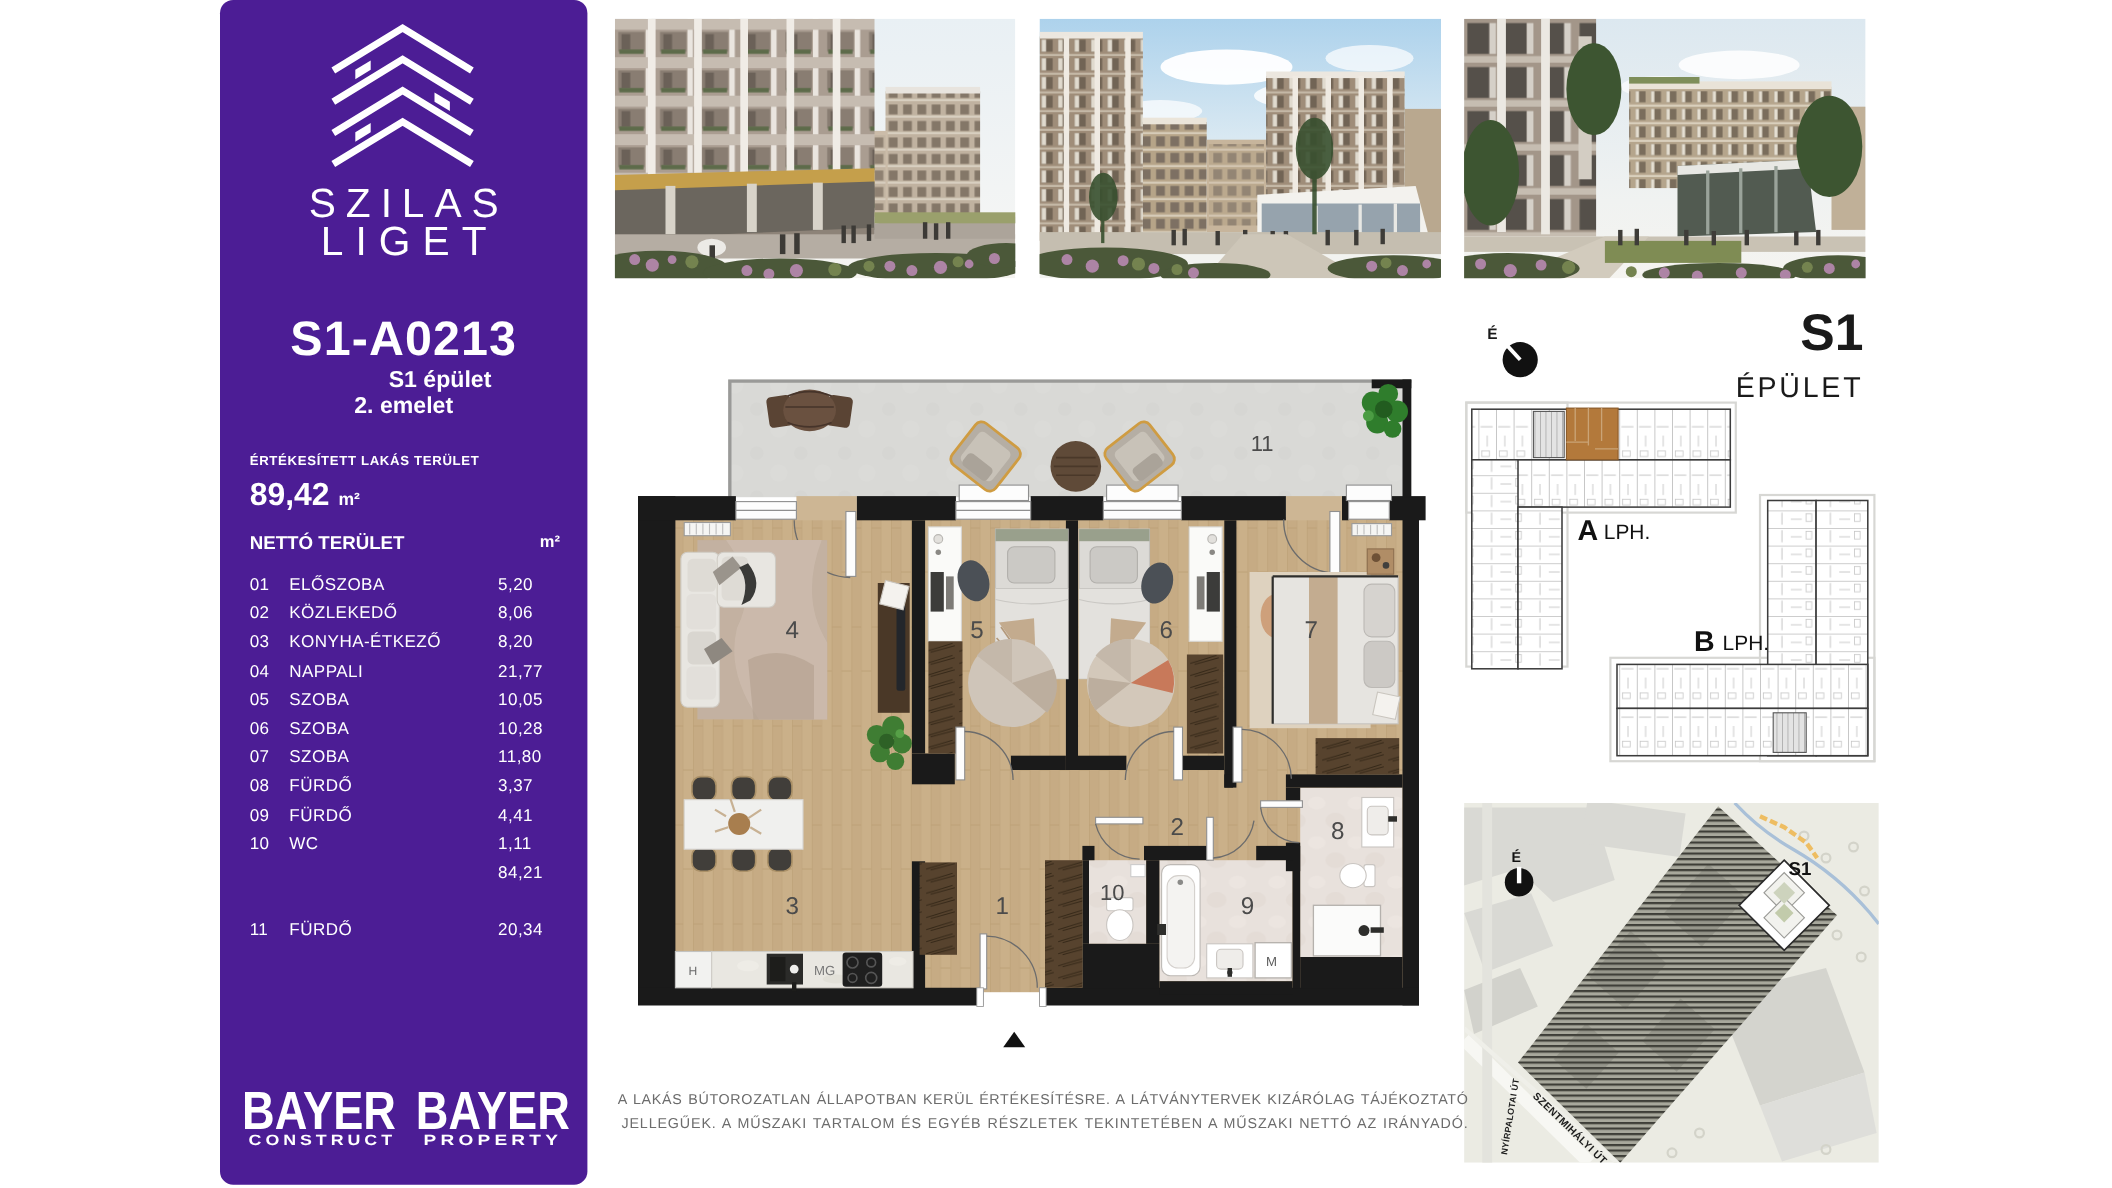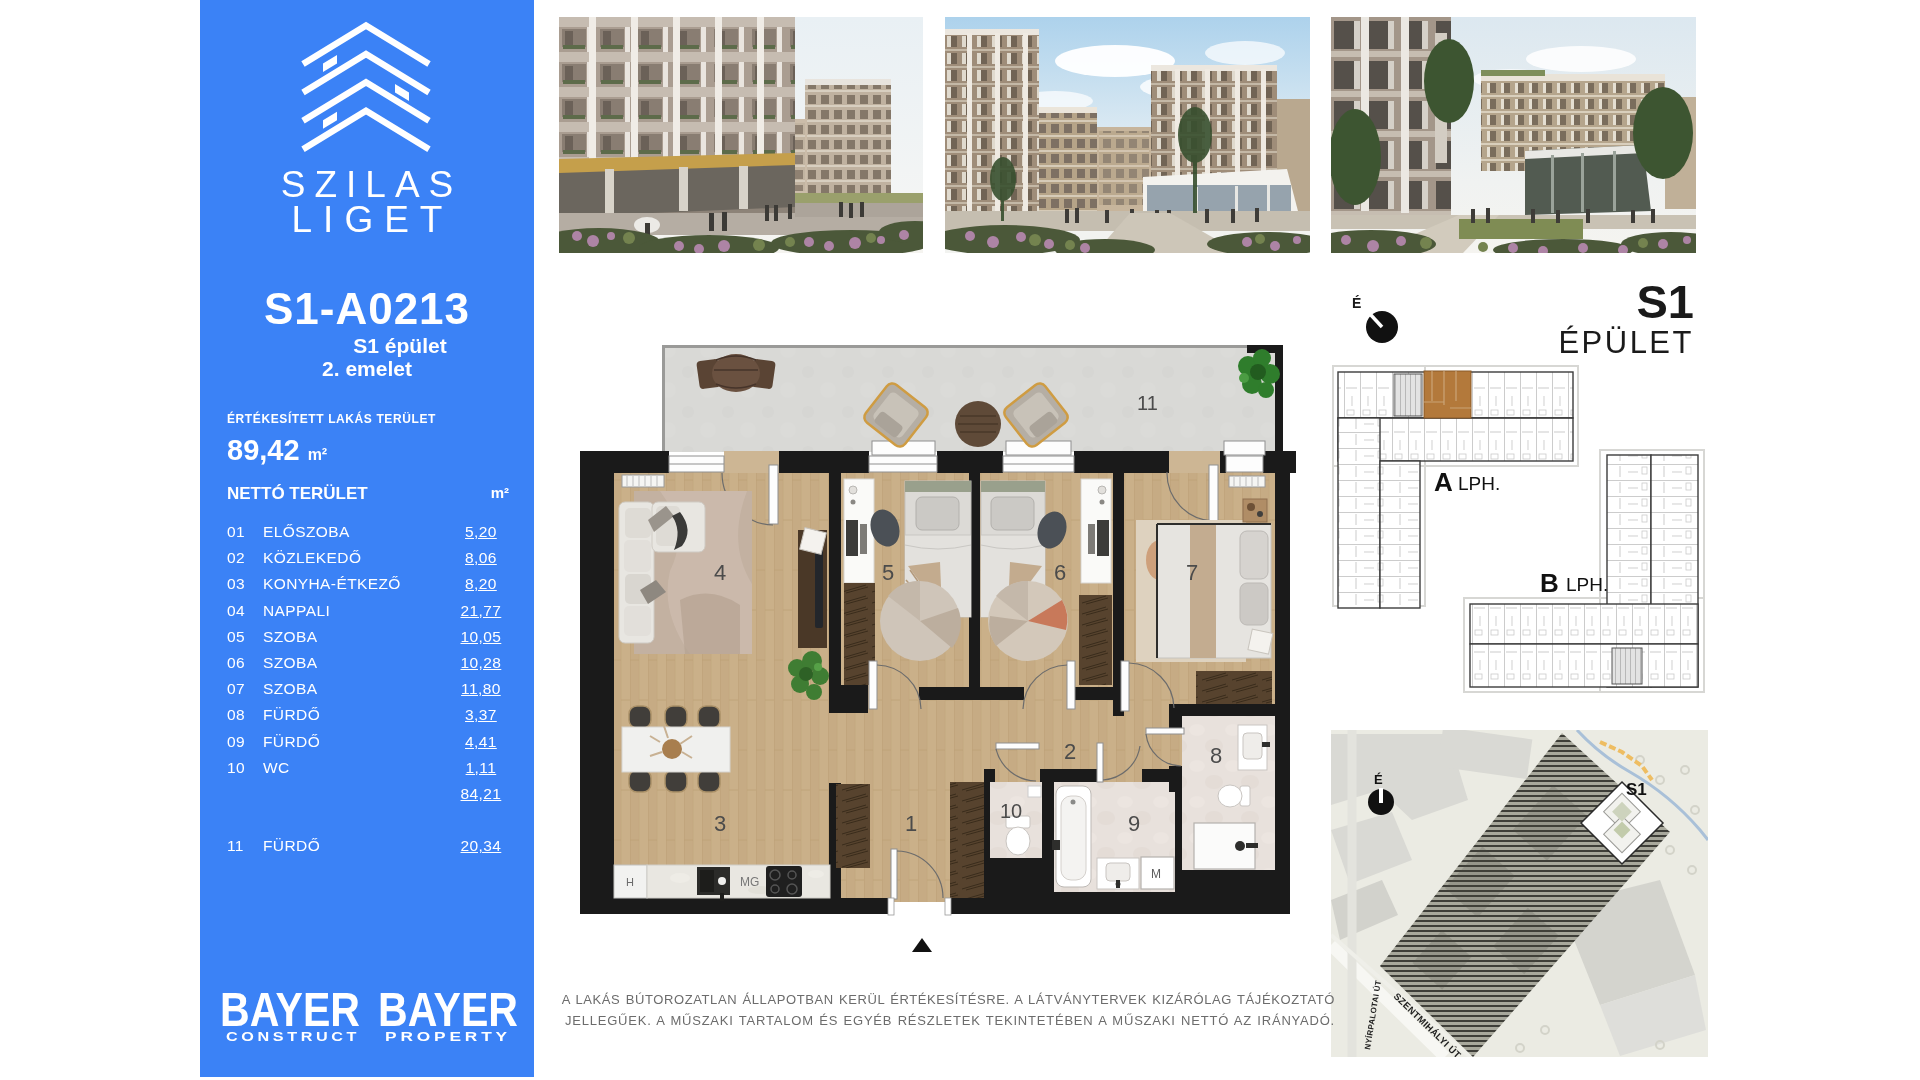--- a/index.html
+++ b/index.html
@@ -1,32 +1,32 @@
 <!DOCTYPE html>
 <html lang="hu"><head>
 <meta charset="utf-8">
 <title>Szilas Liget S1-A0213</title>
 <style>
   html,body{margin:0;padding:0;background:#ffffff;width:1920px;height:1080px;overflow:hidden;}
   body{font-family:"Liberation Sans", sans-serif;position:relative;}
   .abs{position:absolute;}
-  #sidebar{left:200px;top:0;width:334px;height:1077px;background:#3b82f6;color:#fff;}
+  #sidebar{left:200px;top:0;width:334px;height:1077px;background:#4c1d95;color:#fff;border-radius:12px;}
   .sb-center{width:100%;text-align:center;}
   #unit-code{top:284px;font-weight:bold;font-size:44px;letter-spacing:1px;}
   #unit-sub1{top:334px;font-weight:bold;font-size:21px;padding-left:33px;}
   #unit-sub2{top:357px;font-weight:bold;font-size:21px;}
   #sold-label{left:27px;top:412px;font-weight:bold;font-size:12px;letter-spacing:0.6px;}
   #sold-val{left:27px;top:434px;font-weight:bold;font-size:29px;}
   #sold-val span{font-size:16px;}
   #netto{left:27px;top:484px;width:282px;font-weight:bold;font-size:17px;}
   #netto .m2{float:right;font-size:15px;}
   table#rooms{left:27px;top:519px;width:282px;border-collapse:collapse;font-size:15.5px;letter-spacing:0.4px;}
   table#rooms td{padding:0;height:26.2px;vertical-align:middle;}
   td.rn{width:36px;}
-  td.rv{text-align:center;text-decoration:underline;}
+  td.rv{text-align:left;}
   #disclaimer{left:561px;top:990px;width:774px;font-size:13.5px;line-height:20.5px;color:#6c6c6c;text-align:right;}
   .jline{white-space:nowrap;word-spacing:1px;font-size:13px;}
 </style>
 </head>
 <body>
 
 <div id="sidebar" class="abs">
 
   <svg class="abs" style="left:86px;top:18px;" width="160" height="140" viewBox="286 18 160 140">
     <g stroke="#ffffff" stroke-width="6.4" fill="none">
@@ -842,21 +842,21 @@
 </svg>
 
 <svg class="abs" style="left:1340px;top:292px;" width="70" height="60" viewBox="0 0 70 60">
   <text x="12" y="16" font-size="14" font-weight="bold" fill="#1a1a1a" font-family="Liberation Sans">É</text>
   <circle cx="42" cy="35" r="16" fill="#111111"></circle>
   <line x1="42" y1="35" x2="30" y2="22" stroke="#ffffff" stroke-width="3.5"></line>
 </svg>
 
 <div class="abs" style="left:1490px;top:282px;width:204px;text-align:right;color:#1a1a1a;">
   <div style="font-size:47px;font-weight:bold;line-height:40px;">S1</div>
-  <div style="font-size:31px;letter-spacing:2.5px;margin-top:3px;">ÉPÜLET</div>
+  <div style="font-size:26px;letter-spacing:2.5px;margin-top:15px;">ÉPÜLET</div>
 </div>
 
 <svg class="abs" style="left:1330px;top:360px;" width="380" height="340" viewBox="1330 360 380 340">
   <defs>
     <pattern id="units-h" width="16" height="44" patternUnits="userSpaceOnUse">
       <rect width="16" height="44" fill="#ffffff"></rect>
       <line x1="0" y1="0" x2="0" y2="44" stroke="#9a9a9a" stroke-width="1"></line>
       <line x1="8" y1="0" x2="8" y2="10" stroke="#bbbbbb" stroke-width="0.7"></line>
       <rect x="3" y="14" width="7" height="5" fill="none" stroke="#c4c4c4" stroke-width="0.7"></rect>
       <line x1="2" y1="36" x2="13" y2="36" stroke="#b5b5b5" stroke-width="0.7"></line>

